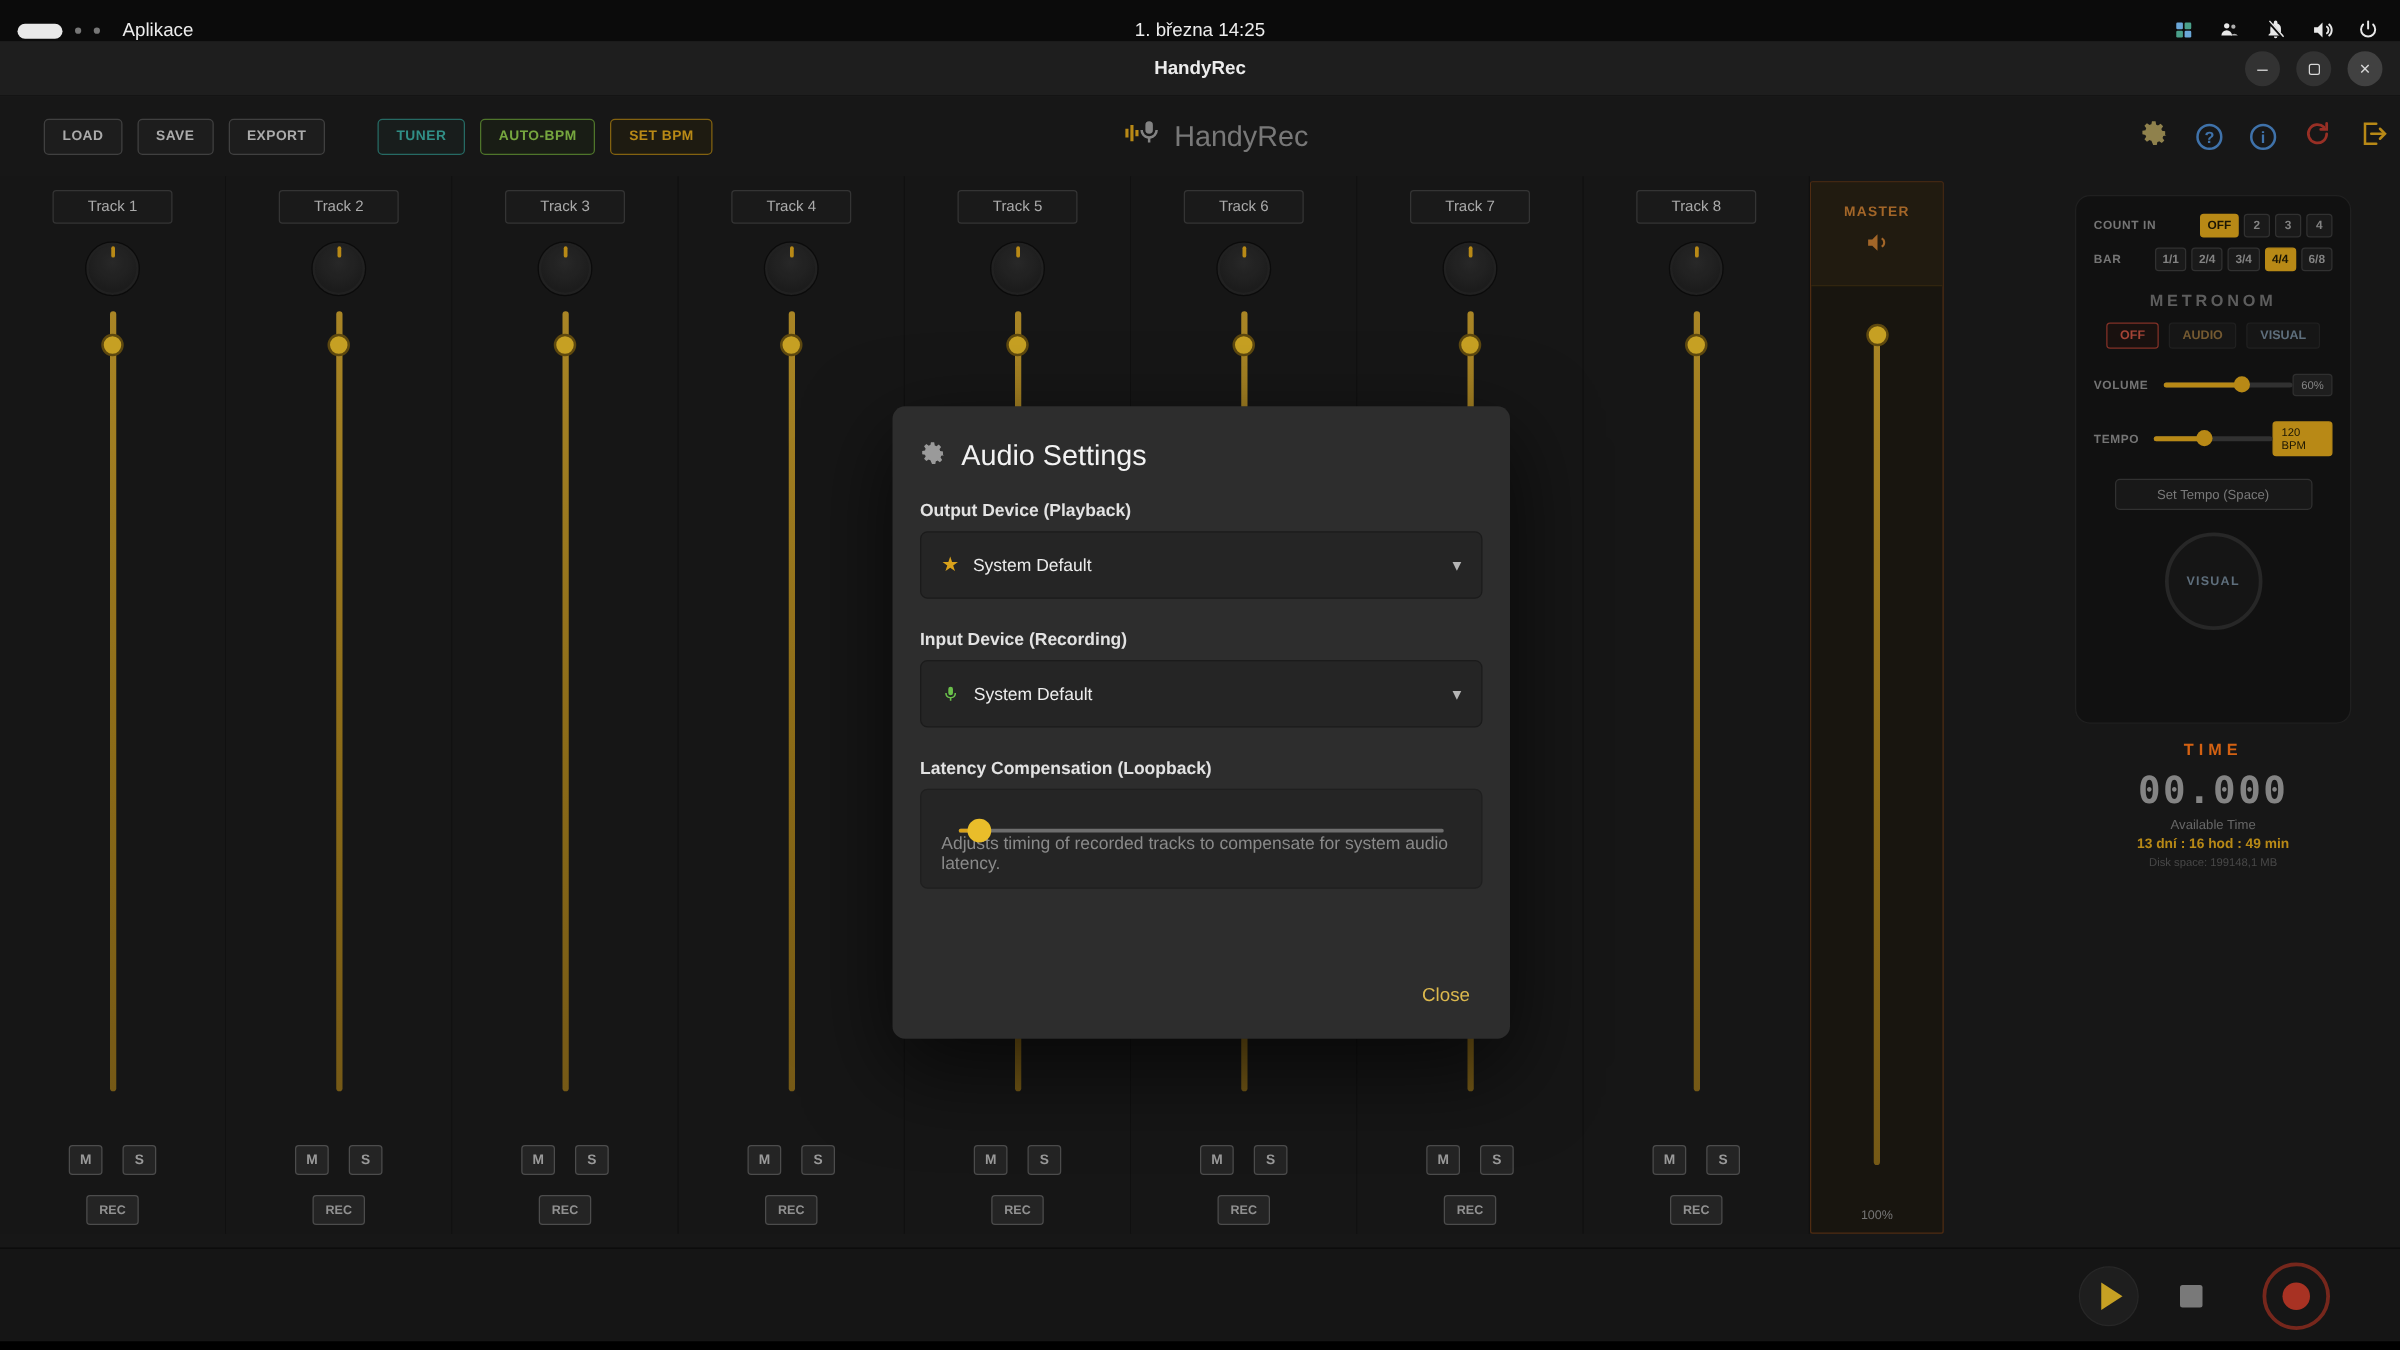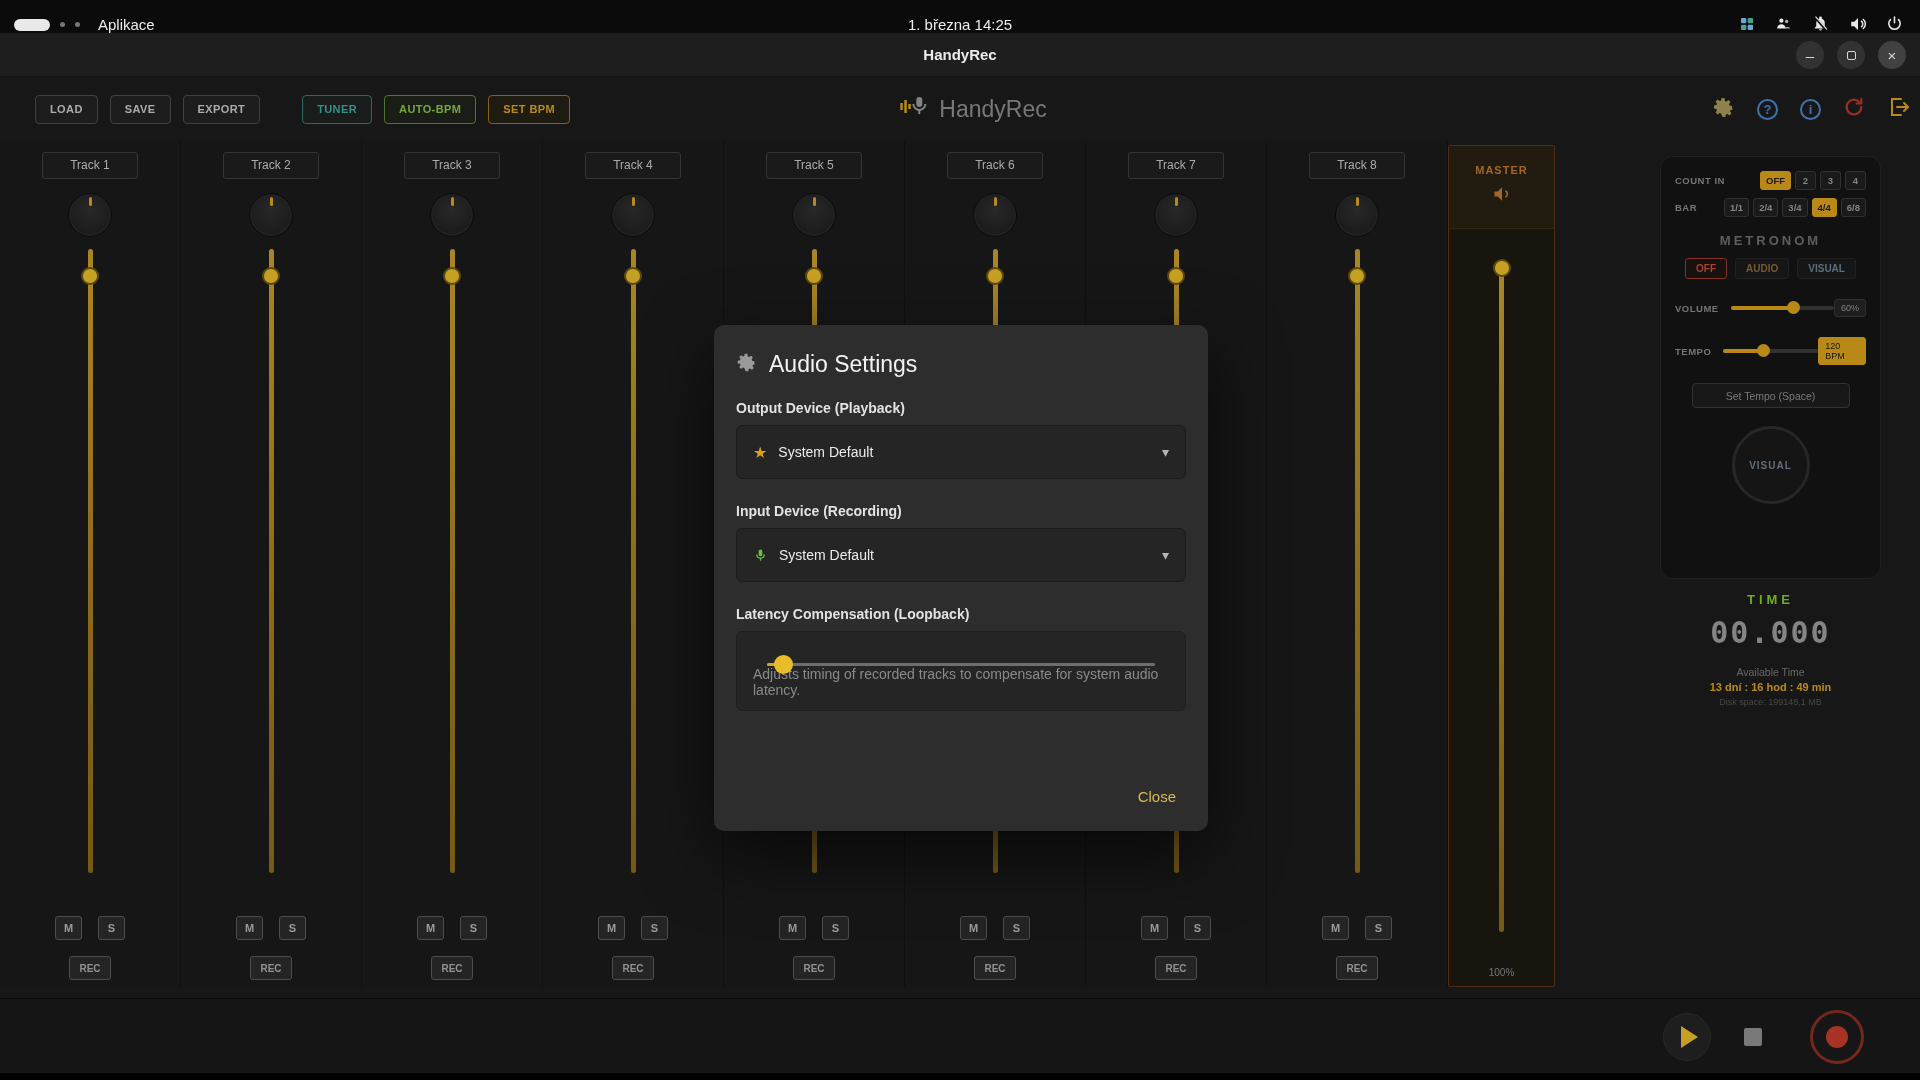--- a/index.html
+++ b/index.html
@@ -96,24 +96,24 @@
   .chip{margin-left:auto;padding:3px 6px;background:#242424;border:1px solid #383838;border-radius:3px;
     color:#9a9a9a;font-size:9px;font-weight:normal}
   .chip.amber{background:#d9a21b;border-color:#d9a21b;color:#201a05}
   .settempo{display:block;margin:18px auto 0;width:158px;height:25px;background:#1d1d1d;border:1px solid #3a3a3a;
     border-radius:4px;color:#8f8f8f;font-size:10.5px;font-family:inherit}
   .viscircle{margin:18px auto 0;width:78px;height:78px;border-radius:50%;border:3px solid #2e2e2e;background:#191919;
     display:flex;align-items:center;justify-content:center;color:#6f8292;font-size:10px;letter-spacing:1px;font-weight:bold}
 
   
   .timeblock{position:absolute;left:1660px;top:515px;width:221px;text-align:center}
-  .t-heading{color:#84cc16;font-size:13px;font-weight:bold;letter-spacing:4px}
+  .t-heading{color:#f97316;font-size:13px;font-weight:bold;letter-spacing:4px}
   .t-value{margin-top:8px;color:#9c9c9c;font-size:30px;font-weight:bold;letter-spacing:2px;
     font-family:"DejaVu Sans Mono",monospace}
-  .t-avl{margin-top:16px;color:#7a7a7a;font-size:10.5px}
+  .t-avl{margin-top:4px;color:#7a7a7a;font-size:10.5px}
   .t-avlval{margin-top:3px;color:#d9a21b;font-size:11px;font-weight:bold}
   .t-disk{margin-top:4px;color:#555;font-size:9px}
 
   
   .transport{position:absolute;top:921px;left:0;width:1920px;height:75px;background:#191919;border-top:1px solid #0d0d0d}
   .playbtn{position:absolute;left:1663px;top:14px;width:48px;height:48px;border-radius:50%;background:#242424;
     border:1px solid #2e2e2e;display:flex;align-items:center;justify-content:center}
   .playtri{width:0;height:0;border-left:17px solid #e9bd2a;border-top:11px solid transparent;
     border-bottom:11px solid transparent;margin-left:4px}
   .stopbtn{position:absolute;left:1744px;top:29px;width:18px;height:18px;background:#8f8f8f;border:none;border-radius:2px}

